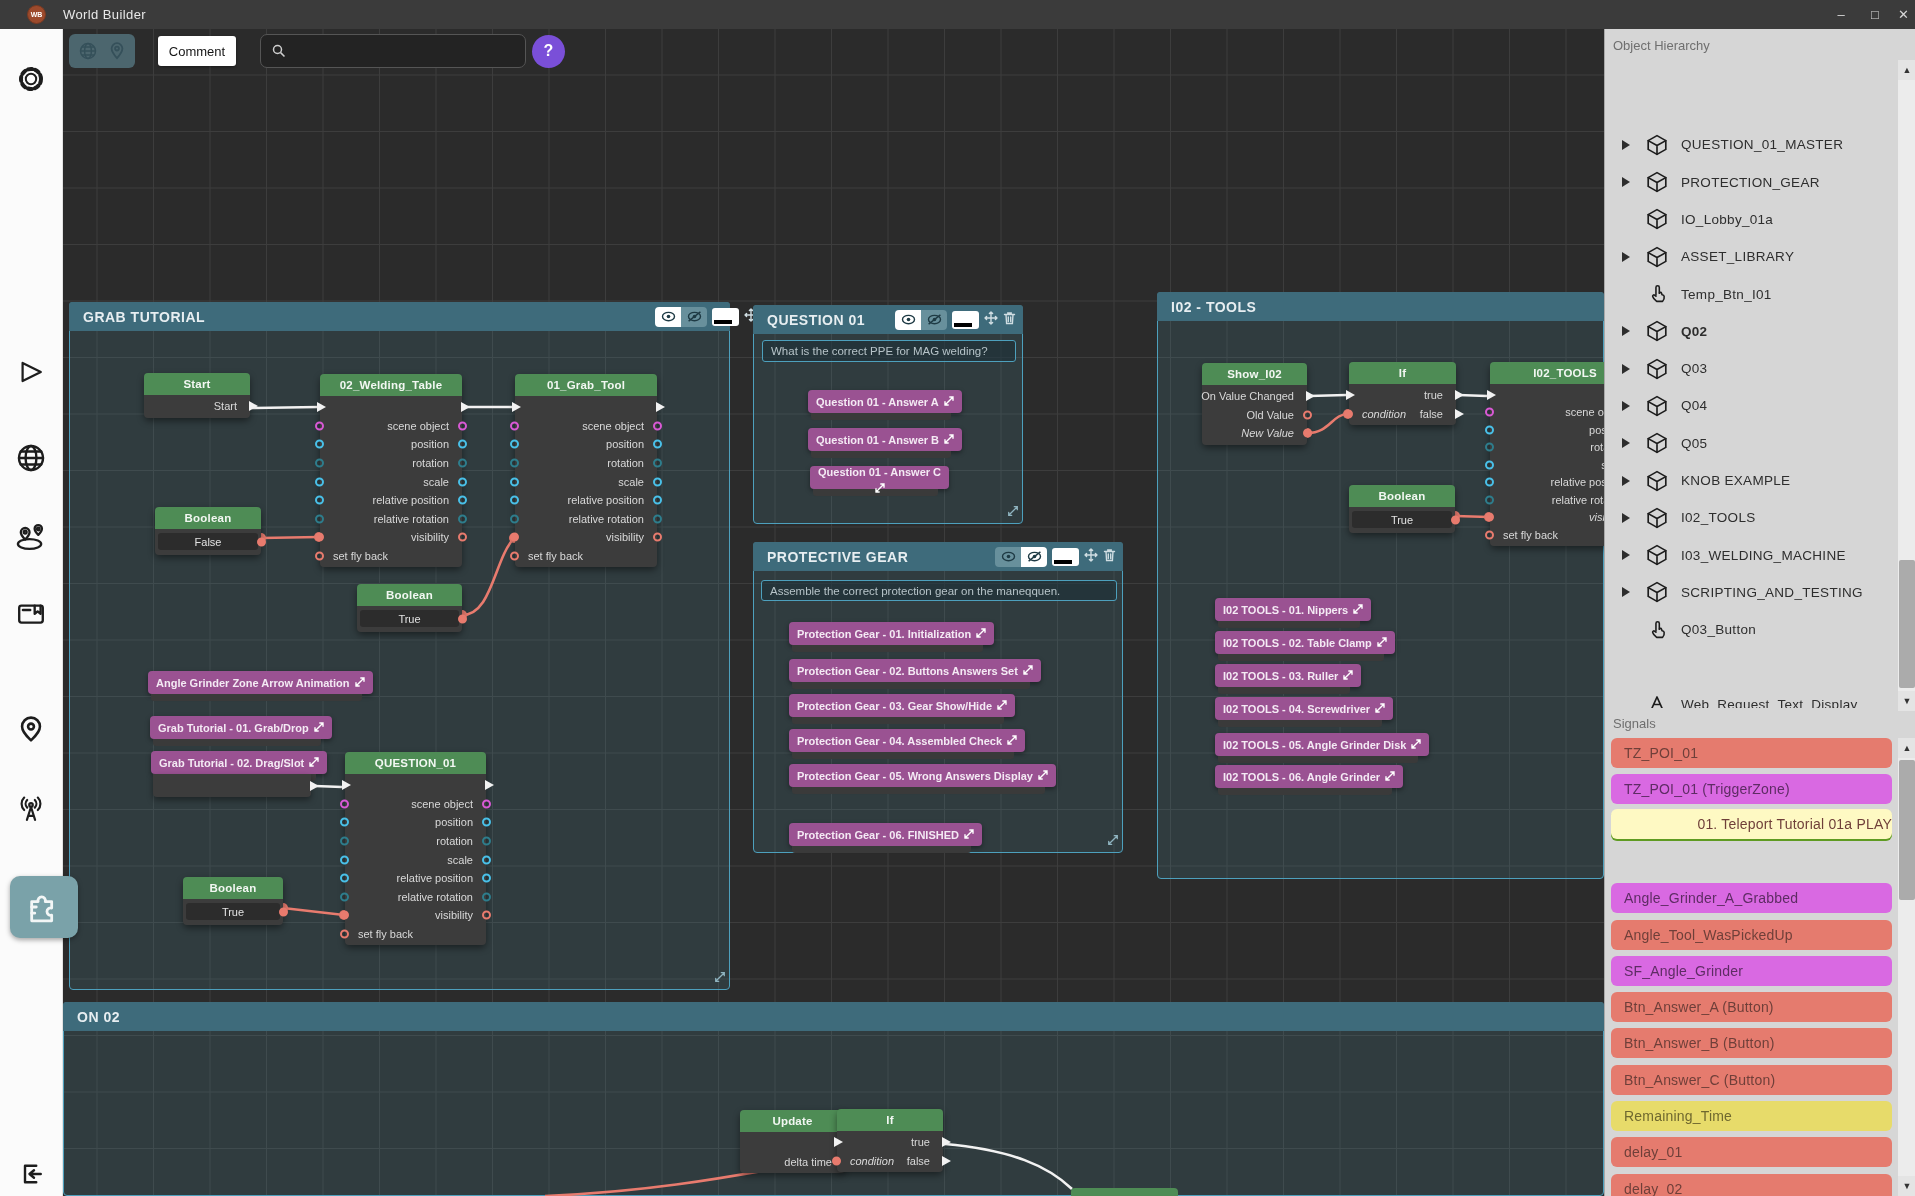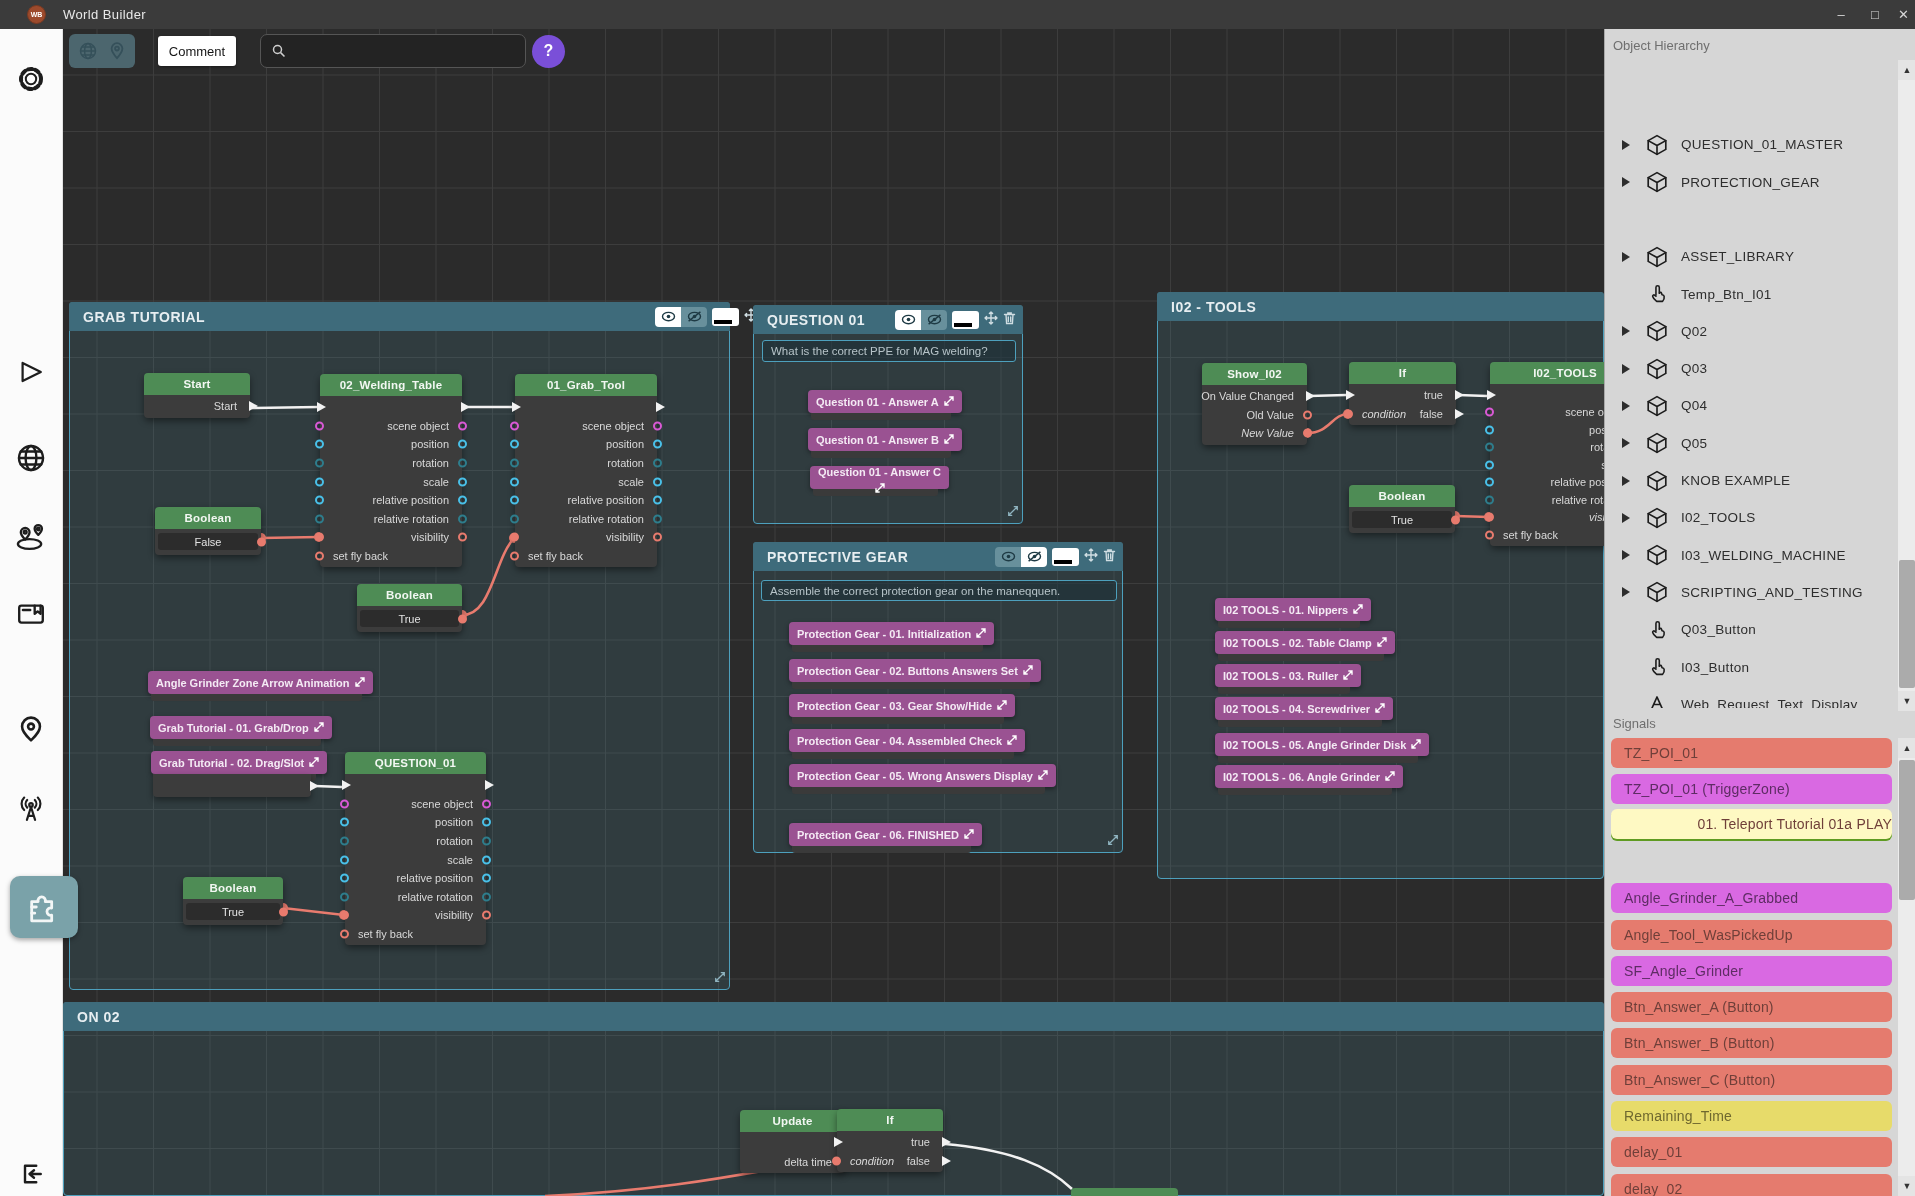--- a/index.html
+++ b/index.html
@@ -815,40 +815,49 @@
       <div class="hier-item" style="top: 103.6px;">
         <span class="hier-arrow"></span>
         <span class="hier-ic">
           <svg width="22" height="22" viewBox="0 0 20 20">
             <path d="M10 1.5 18 6v8l-8 4.5L2 14V6z"></path>
             <path d="M2 6l8 4.5L18 6M10 10.5v8"></path>
           </svg>
         </span>
         <span class="hier-text">PROTECTION_GEAR</span>
       </div>
+      <div class="hier-item" style="top: 140.9px;">
+        <span class="hier-ic">
+          <svg width="22" height="22" viewBox="0 0 20 20">
+            <path d="M10 1.5 18 6v8l-8 4.5L2 14V6z"></path>
+            <path d="M2 6l8 4.5L18 6M10 10.5v8"></path>
+          </svg>
+        </span>
+        <span class="hier-text">IO_Lobby_01a</span>
+      </div>
       <div class="hier-item" style="top: 178.2px;">
         <span class="hier-arrow"></span>
         <span class="hier-ic">
           <svg width="22" height="22" viewBox="0 0 20 20">
             <path d="M10 1.5 18 6v8l-8 4.5L2 14V6z"></path>
             <path d="M2 6l8 4.5L18 6M10 10.5v8"></path>
           </svg>
         </span>
         <span class="hier-text">ASSET_LIBRARY</span>
       </div>
       <div class="hier-item" style="top: 215.5px;">
         <span class="hier-ic">
           <svg width="20" height="22" viewBox="0 0 19 20">
             <path d="M8.5 11V3.8a1.6 1.6 0 0 1 3.2 0V9"></path>
             <path d="M11.7 9.2c.3-1 1.8-1 2.1 0l.5 1.6c1 .2 1.8.4 2 1.4.3 1.4-.6 3.6-1.5 4.8H9.2c-1.7-1.3-3.4-3-3.8-4.6-.3-1.2 1-2 2-1.2l1.1.9"></path>
           </svg>
         </span>
         <span class="hier-text">Temp_Btn_I01</span>
       </div>
-      <div class="hier-item" style="top: 252.8px;">
+      <div class="hier-item" style="top: 252.8px; font-weight: bold;">
         <span class="hier-arrow"></span>
         <span class="hier-ic">
           <svg width="22" height="22" viewBox="0 0 20 20">
             <path d="M10 1.5 18 6v8l-8 4.5L2 14V6z"></path>
             <path d="M2 6l8 4.5L18 6M10 10.5v8"></path>
           </svg>
         </span>
         <span class="hier-text">Q02</span>
       </div>
       <div class="hier-item" style="top: 290.1px;">
@@ -922,29 +931,20 @@
         <span class="hier-text">SCRIPTING_AND_TESTING</span>
       </div>
       <div class="hier-item" style="top: 551.2px;">
         <span class="hier-ic">
           <svg width="20" height="22" viewBox="0 0 19 20">
             <path d="M8.5 11V3.8a1.6 1.6 0 0 1 3.2 0V9"></path>
             <path d="M11.7 9.2c.3-1 1.8-1 2.1 0l.5 1.6c1 .2 1.8.4 2 1.4.3 1.4-.6 3.6-1.5 4.8H9.2c-1.7-1.3-3.4-3-3.8-4.6-.3-1.2 1-2 2-1.2l1.1.9"></path>
           </svg>
         </span>
         <span class="hier-text">Q03_Button</span>
-      </div>
-      <div class="hier-item" style="top: 588.5px;">
-        <span class="hier-ic">
-          <svg width="20" height="22" viewBox="0 0 19 20">
-            <path d="M8.5 11V3.8a1.6 1.6 0 0 1 3.2 0V9"></path>
-            <path d="M11.7 9.2c.3-1 1.8-1 2.1 0l.5 1.6c1 .2 1.8.4 2 1.4.3 1.4-.6 3.6-1.5 4.8H9.2c-1.7-1.3-3.4-3-3.8-4.6-.3-1.2 1-2 2-1.2l1.1.9"></path>
-          </svg>
-        </span>
-        <span class="hier-text">I03_Button</span>
       </div>
       <div class="hier-item" style="top: 625.8px;">
         <span class="hier-ic">
           <svg width="20" height="20" viewBox="0 0 20 20">
             <path d="M5 14 10 3l5 11M6.8 10.5h6.4" stroke-width="1.7"></path>
             <line x1="4" y1="17" x2="16" y2="17" stroke-width="1.8"></line>
           </svg>
         </span>
         <span class="hier-text">Web_Request_Text_Display</span>
       </div>

